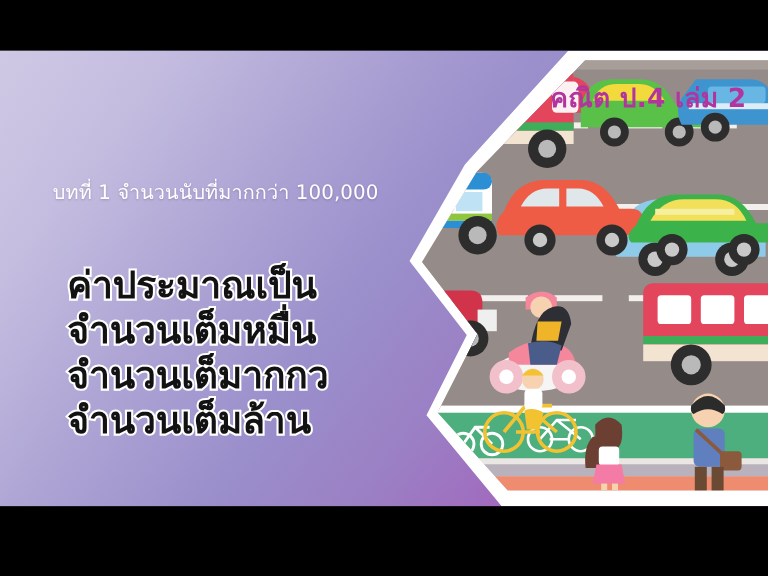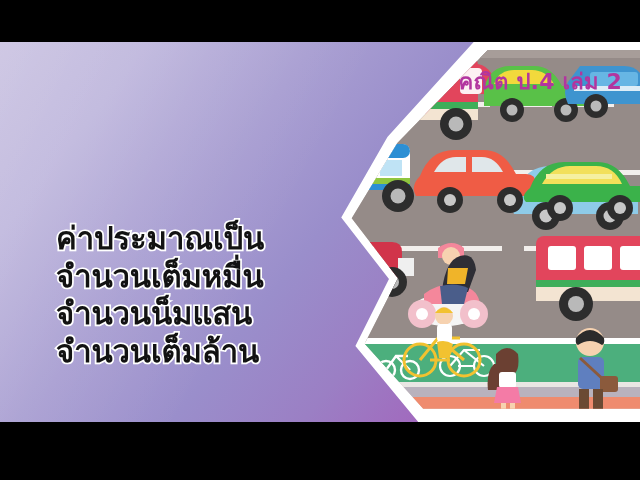--- a/index.html
+++ b/index.html
@@ -64,25 +64,26 @@
 
   <div class="bar top"></div>
 
   <div id="slide">
 
     <div id="sheen"></div>
 
     <div id="leftcol">
 
 
+      <div id="chapline">บทที่ 1 จำนวนนับที่มากกว่า 100,000</div>
 
       <div id="headline">
         <span class="ln">ค่าประมาณเป็น</span>
         <span class="ln">จำนวนเต็มหมื่น</span>
-        <span class="ln">จำนวนน็มแสน</span>
+        <span class="ln">จำนวนเต็มากกว</span>
         <span class="ln">จำนวนเต็มล้าน</span>
       </div>
     </div>
 
     <div id="card"></div>
     <div id="cardinner">
       <div id="scene">
         <svg viewBox="0 0 342 380" width="342" height="380" aria-hidden="true">
           <defs>
             <clipPath id="sceneClip">

